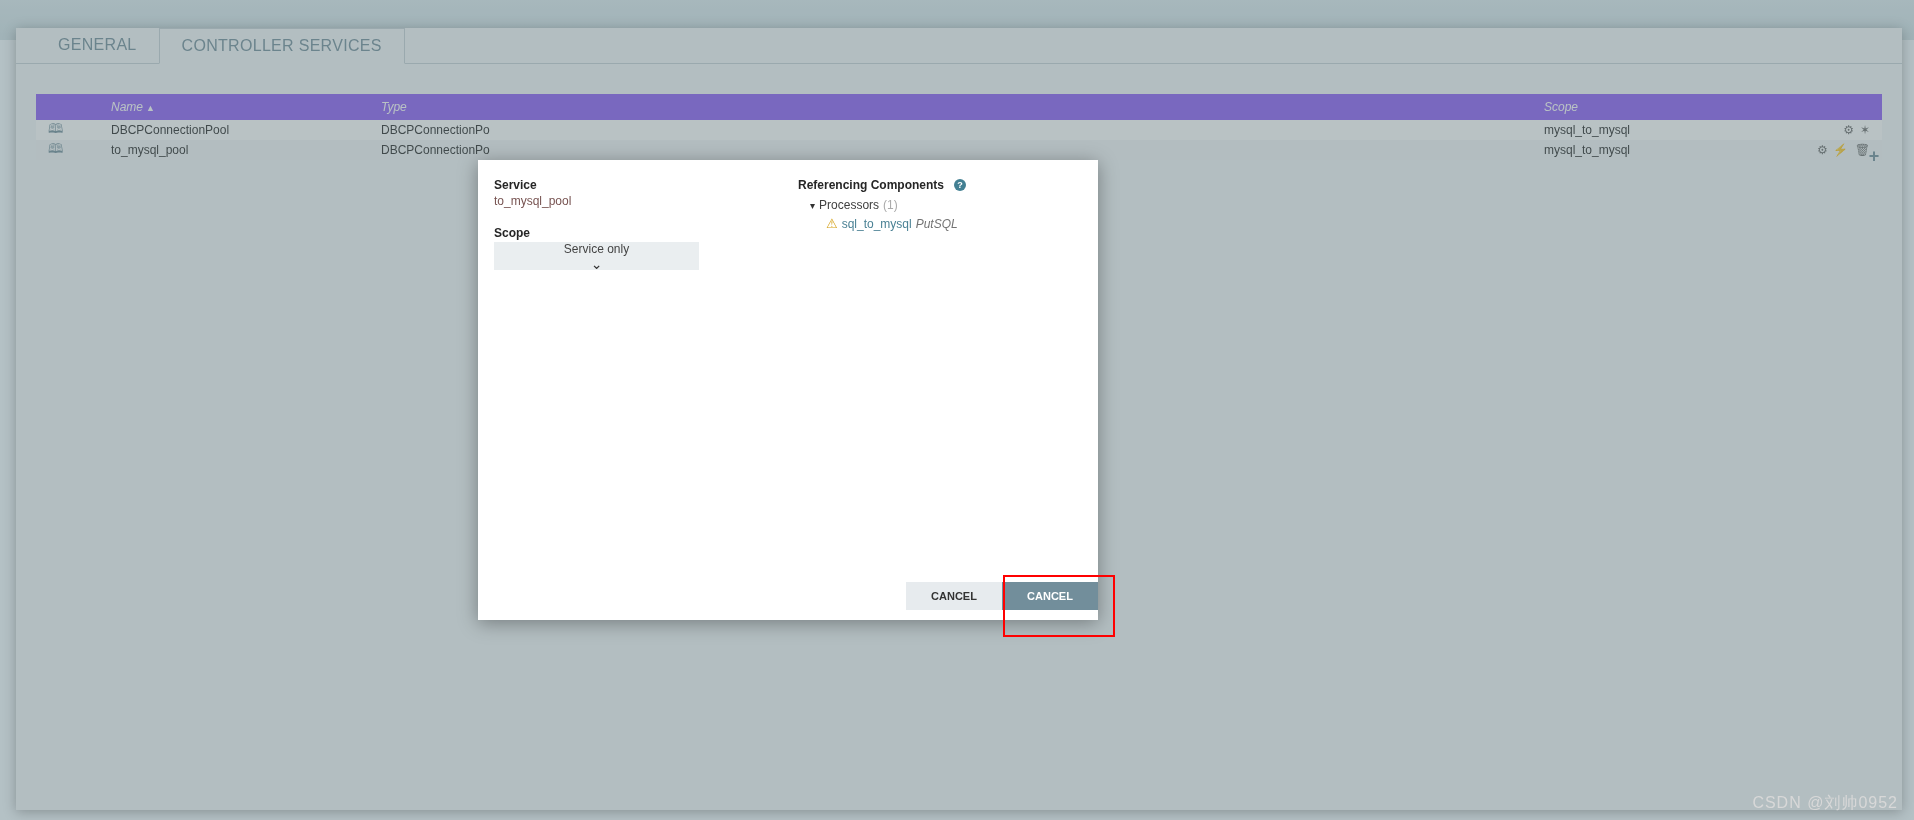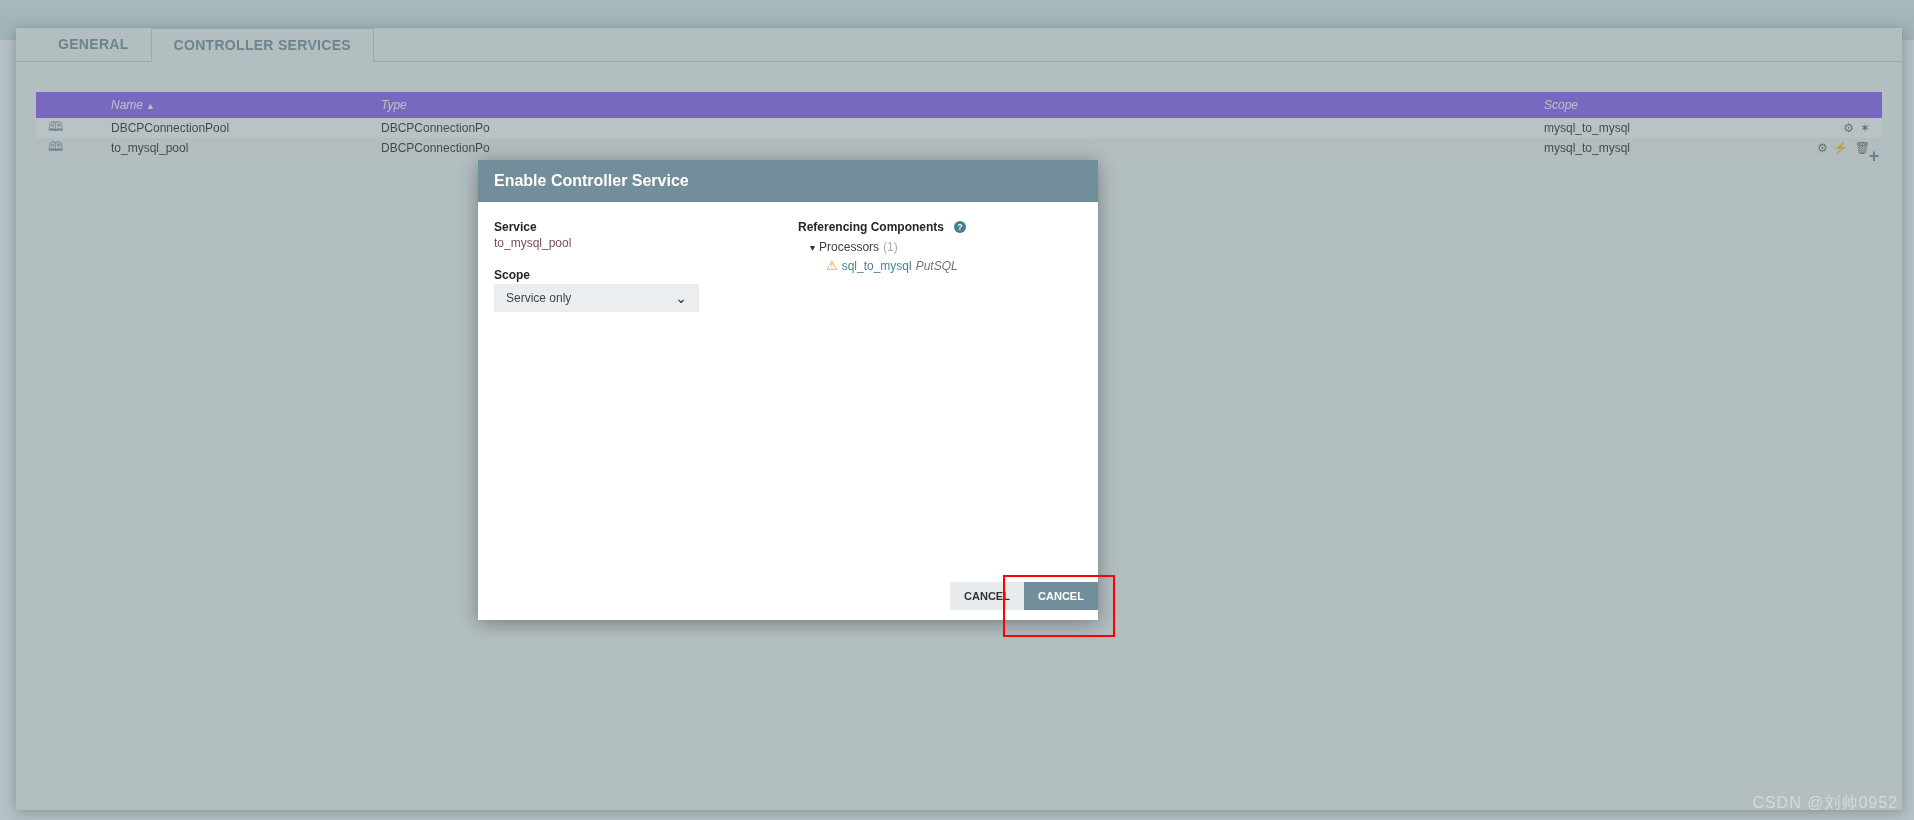--- a/index.html
+++ b/index.html
@@ -52,22 +52,22 @@
       cursor: pointer;
     }
     
     .tabs {
       display: flex;
       padding: 0 20px;
       border-bottom: 1px solid #c7d2d7;
     }
     .tab {
       padding: 8px 22px;
-      font-size: 14px;
-      font-weight: 700;
+      font-size: 16px;
+      font-weight: 400;
       color: #728e9b;
       cursor: pointer;
       letter-spacing: 0.3px;
     }
     .tab.active {
       border: 1px solid #c7d2d7;
       border-bottom: 1px solid #f5f8f9;
       margin-bottom: -1px;
       background: #f5f8f9;
     }
@@ -163,20 +163,21 @@
     .select-box {
       background: #eaeef0;
       height: 28px;
       padding: 0 12px;
       display: flex;
       align-items: center;
       justify-content: space-between;
       font-size: 12px;
       color: #444;
       width: 205px;
+      flex-direction: column;
     }
     .chevron { font-size: 14px; color: #333; }
     
     .ref-header { display: flex; align-items: center; gap: 10px; margin-bottom: 6px; }
     .help-icon {
       width: 12px; height: 12px;
       border-radius: 50%;
       background: #438093;
       color: #fff;
       font-size: 9px;
@@ -197,21 +198,21 @@
     .warn-icon { color: #d4a017; font-size: 13px; }
     .comp-link { color: #4a8194; }
     .comp-type { color: #737373; font-style: italic; }
     
     .enable-footer {
       display: flex;
       justify-content: flex-end;
       padding: 10px 0;
     }
     .btn {
-      width: 74px;
+      width: 96px;
       height: 28px;
       display: flex;
       align-items: center;
       justify-content: center;
       font-size: 11px;
       font-weight: 700;
       cursor: pointer;
     }
     .btn-cancel { background: #e7ebee; color: #333; }
     .btn-enable { background: #728e9b; color: #fff; }
@@ -274,21 +275,20 @@
         <span class="action-icon">⚡</span>
         <span class="action-icon">🗑</span>
       </div>
     </div>
   </div>
 
   <div class="modal-backdrop"></div>
 </div>
 
 <div class="enable-modal">
-  <div class="enable-header">Enable Controller Service</div>
   <div class="enable-body">
     <div class="enable-col">
       <div class="field-label">Service</div>
       <div class="field-value">to_mysql_pool</div>
       <div class="field-label">Scope</div>
       <div class="select-box">
         <span>Service only</span>
         <span class="chevron">⌄</span>
       </div>
     </div>

